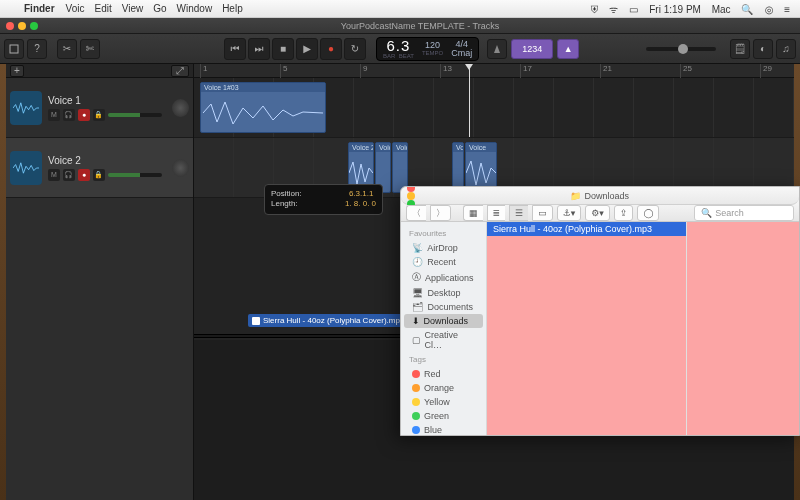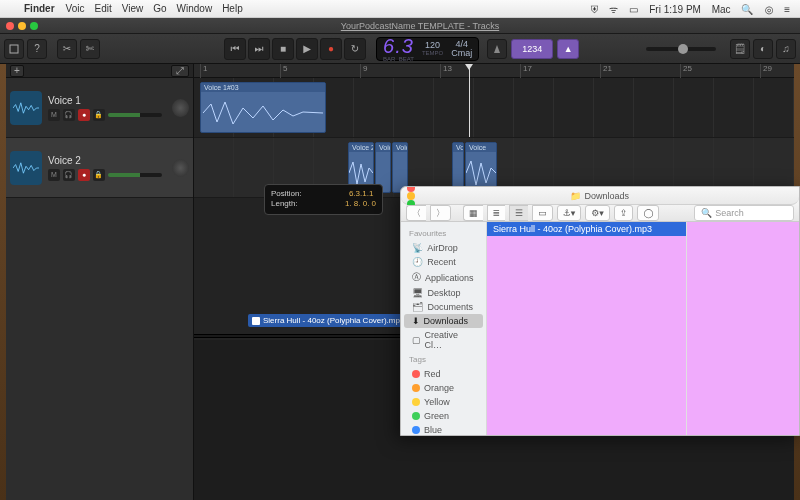--- a/index.html
+++ b/index.html
@@ -9,31 +9,31 @@
   .menubar .apple { width:12px; display:flex; justify-content:center;}
   .menubar .app { font-weight:600; margin:0 6px;}
   .menubar .mitem { margin:0 5px; }
   .menubar .spacer { flex:1;}
   .menubar .right span { margin:0 4px; font-size:10px;}
   
   .wintitle { height:16px; background:linear-gradient(#424242,#363636); color:#bbb; font-size:9px; display:flex; align-items:center; padding:0 6px; border-bottom:1px solid #1a1a1a;}
   .wintitle .dots { display:flex; gap:4px; margin-right:8px;}
   .dot { width:8px; height:8px; border-radius:50%;}
   .dot.r{background:#ff5f57;} .dot.y{background:#ffbd2e;} .dot.g{background:#28c940;}
-  .wintitle .title { flex:1; text-align:center; color:#aaa;text-decoration:underline;}
+  .wintitle .title { flex:1; text-align:center; color:#aaa;}
   
   .toolbar { height:30px; background:linear-gradient(#3a3a3a,#2f2f2f); border-bottom:1px solid #111; display:flex; align-items:center; padding:0 4px; gap:4px; }
   .tb-group { display:flex; gap:3px; }
   .tb-btn { width:20px; height:20px; background:#2a2a2a; border:1px solid #1a1a1a; border-radius:3px; display:flex; align-items:center; justify-content:center; color:#aaa; font-size:10px;}
   .tb-btn svg { width:10px; height:10px; fill:#ccc; }
   .transport { display:flex; gap:2px; margin-left:120px;}
   .transport .tb-btn{ width:22px; height:22px; background:#232323;}
   .rec { color:#d43; }
   .lcd { display:flex; background:#161616; border:1px solid #000; border-radius:4px; height:24px; margin-left:6px; align-items:center; padding:0 6px; gap:8px;}
-  .lcd .big { color:#8b5cf6; font-size:20px; font-weight:300; letter-spacing:1px;font-style:italic;}
+  .lcd .big { color:#ffffff; font-size:15px; font-weight:300; letter-spacing:1px;}
   .lcd .lbl { color:#556; font-size:6px; text-transform:uppercase;}
   .lcd .col { display:flex; flex-direction:column; align-items:center; line-height:1;}
   .lcd .med { color:#a8b4c8; font-size:9px;}
   .toolbar .purple { background:#7b5ab5; border:1px solid #5a3f8c; color:#fff; height:20px; border-radius:3px; padding:0 10px; font-size:9px; display:flex; align-items:center; gap:4px;}
   .volbar { width:70px; height:4px; background:#1a1a1a; border-radius:2px; position:relative;}
   .volbar::after{content:"";position:absolute;left:45%;top:-3px;width:10px;height:10px;border-radius:50%;background:#999;}
   
   .body { display:flex; height:calc(500px - 18px - 16px - 30px); }
   .wood { width:6px; background:linear-gradient(#6b4a2a,#4a3118);}
   .tracks-panel { width:188px; background:#2d2d2d; border-right:1px solid #111; }
@@ -70,21 +70,21 @@
   
   .finder { position:absolute; left:400px; top:186px; width:400px; height:250px; background:#f4f4f4; border:1px solid #bbb; border-radius:6px 0 0 0; box-shadow:-4px 4px 18px rgba(0,0,0,.5); overflow:hidden; display:flex; flex-direction:column;}
   .finder-title { height:18px; background:linear-gradient(#f7f7f7,#e9e9e9); border-bottom:1px solid #d0d0d0; display:flex; align-items:center; font-size:9px; color:#555; padding:0 6px;border-radius:8px;}
   .finder-title .dots{margin-right:auto;}
   .finder-title .ftitle{position:absolute;left:0;right:0;text-align:center;pointer-events:none;}
   .finder-tb { height:22px; background:linear-gradient(#f3f3f3,#e6e6e6); border-bottom:1px solid #ccc; display:flex; align-items:center; gap:4px; padding:0 5px;}
   .fbtn { height:16px; background:#fdfdfd; border:1px solid #c8c8c8; border-radius:3px; padding:0 5px; display:flex; align-items:center; justify-content:center; font-size:9px; color:#555;}
   .fbtn.seg{border-radius:0;border-right:none;} .fbtn.segl{border-radius:3px 0 0 3px;border-right:none;} .fbtn.segr{border-radius:0 3px 3px 0;}
   .fbtn.active{background:#e3e3e3;}
   .fsearch { flex:0 0 100px; height:16px; border:1px solid #ccc; border-radius:3px; background:#fff; font-size:9px; color:#999; padding:0 6px; display:flex; align-items:center; gap:3px;}
-  .finder-body { flex:1; display:flex; background:#f0abfc;justify-content:space-between;}
+  .finder-body { flex:1; display:flex; background:#fca5a5;justify-content:space-between;}
   .fsidebar { width:86px; background:#eef0f2; border-right:1px solid #d8d8d8; padding:4px 0; font-size:9px; color:#555;}
   .fsidebar .hdr{color:#999;font-size:8px;padding:3px 8px;}
   .fsidebar .item{padding:2px 8px;display:flex;align-items:center;gap:4px;border-radius:3px;margin:0 3px;}
   .fsidebar .item.sel{background:#c9c9c9;color:#222;}
   .tagdot{width:8px;height:8px;border-radius:50%;}
   .fcol { flex:0 0 100px; border-right:1px solid #e0e0e0; font-size:9px;}
   .fcol .row{padding:2px 6px;color:#333;white-space:nowrap;overflow:hidden;text-overflow:ellipsis;}
   .fcol .row.sel{background:#2e6adb;color:#fff;}
   .fpreview{flex:1;}
   .arrange-lower{position:absolute;left:0;right:0;top:276px;bottom:0;background:#1d1d1d;}

